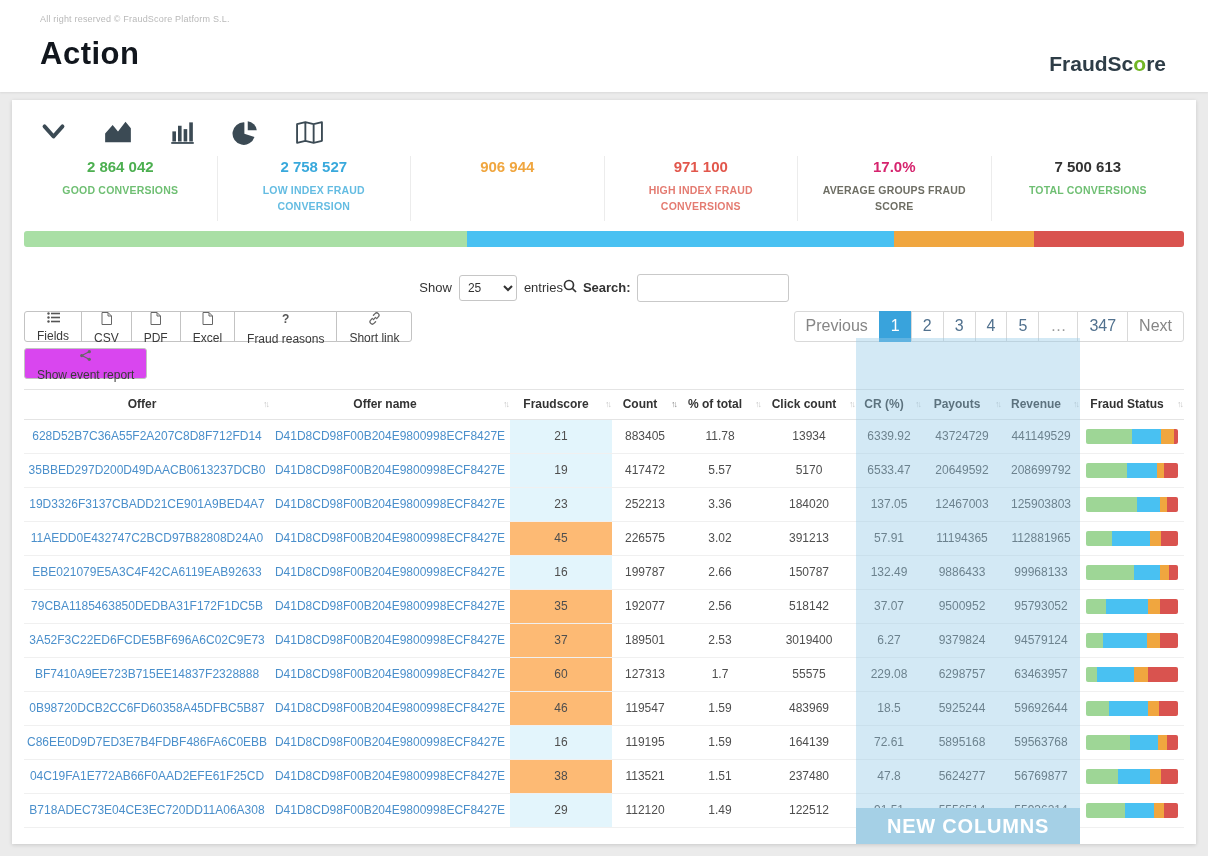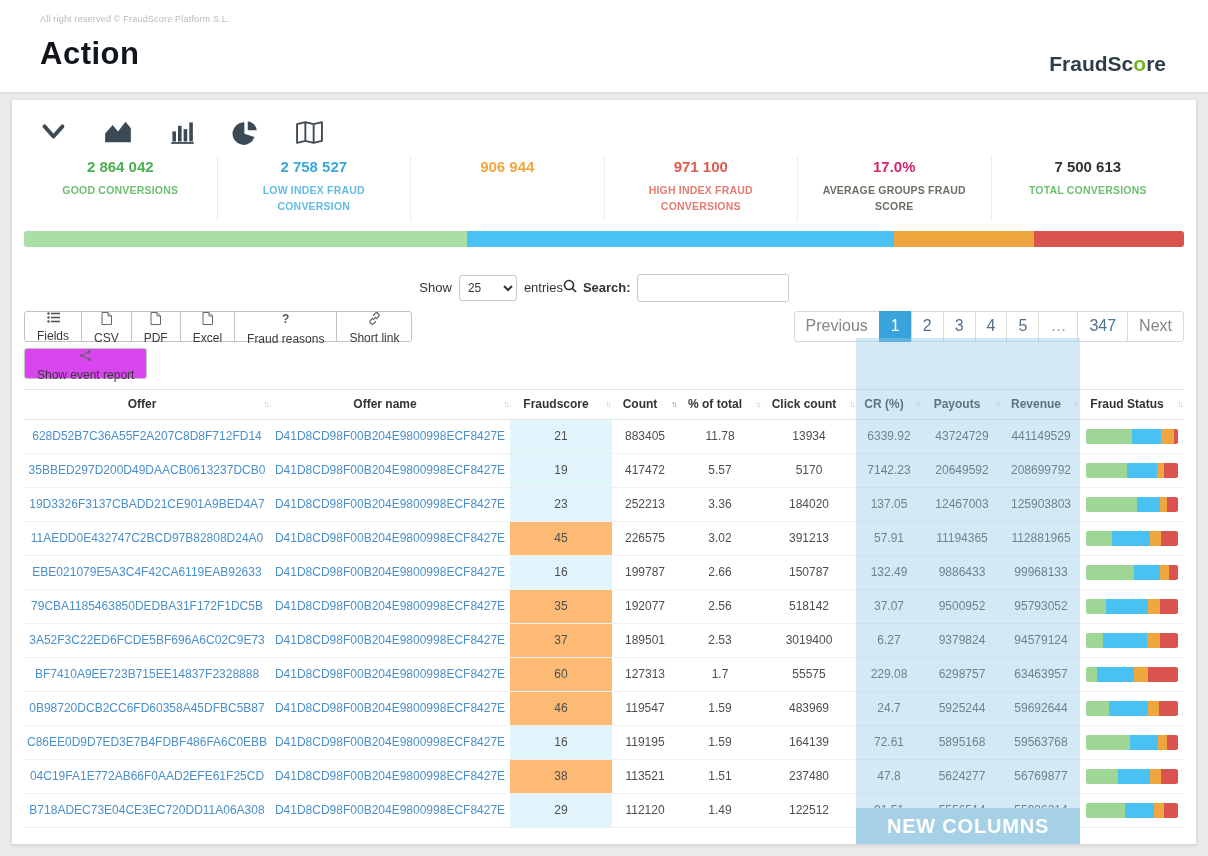--- a/index.html
+++ b/index.html
@@ -307,21 +307,21 @@
             </div>
           </td>
         </tr>
         <tr>
           <td><a class="cell-link" href="#">35BBED297D200D49DAACB0613237DCB0</a></td>
           <td><a class="cell-link" href="#">D41D8CD98F00B204E9800998ECF8427E</a></td>
           <td class="fs-blue">19</td>
           <td>417472</td>
           <td>5.57</td>
           <td>5170</td>
-          <td>7142.23</td>
+          <td>6533.47</td>
           <td>20649592</td>
           <td>208699792</td>
           <td>
             <div class="status-bar">
               <div class="status-seg" style="flex:45;background:#9ed696"></div>
               <div class="status-seg" style="flex:32;background:#49c1f2"></div>
               <div class="status-seg" style="flex:8;background:#f0a63f"></div>
               <div class="status-seg" style="flex:15;background:#d9534f"></div>
             </div>
           </td>
@@ -440,21 +440,21 @@
             </div>
           </td>
         </tr>
         <tr>
           <td><a class="cell-link" href="#">0B98720DCB2CC6FD60358A45DFBC5B87</a></td>
           <td><a class="cell-link" href="#">D41D8CD98F00B204E9800998ECF8427E</a></td>
           <td class="fs-orange">46</td>
           <td>119547</td>
           <td>1.59</td>
           <td>483969</td>
-          <td>24.7</td>
+          <td>18.5</td>
           <td>5925244</td>
           <td>59692644</td>
           <td>
             <div class="status-bar">
               <div class="status-seg" style="flex:25;background:#9ed696"></div>
               <div class="status-seg" style="flex:42;background:#49c1f2"></div>
               <div class="status-seg" style="flex:12;background:#f0a63f"></div>
               <div class="status-seg" style="flex:21;background:#d9534f"></div>
             </div>
           </td>

